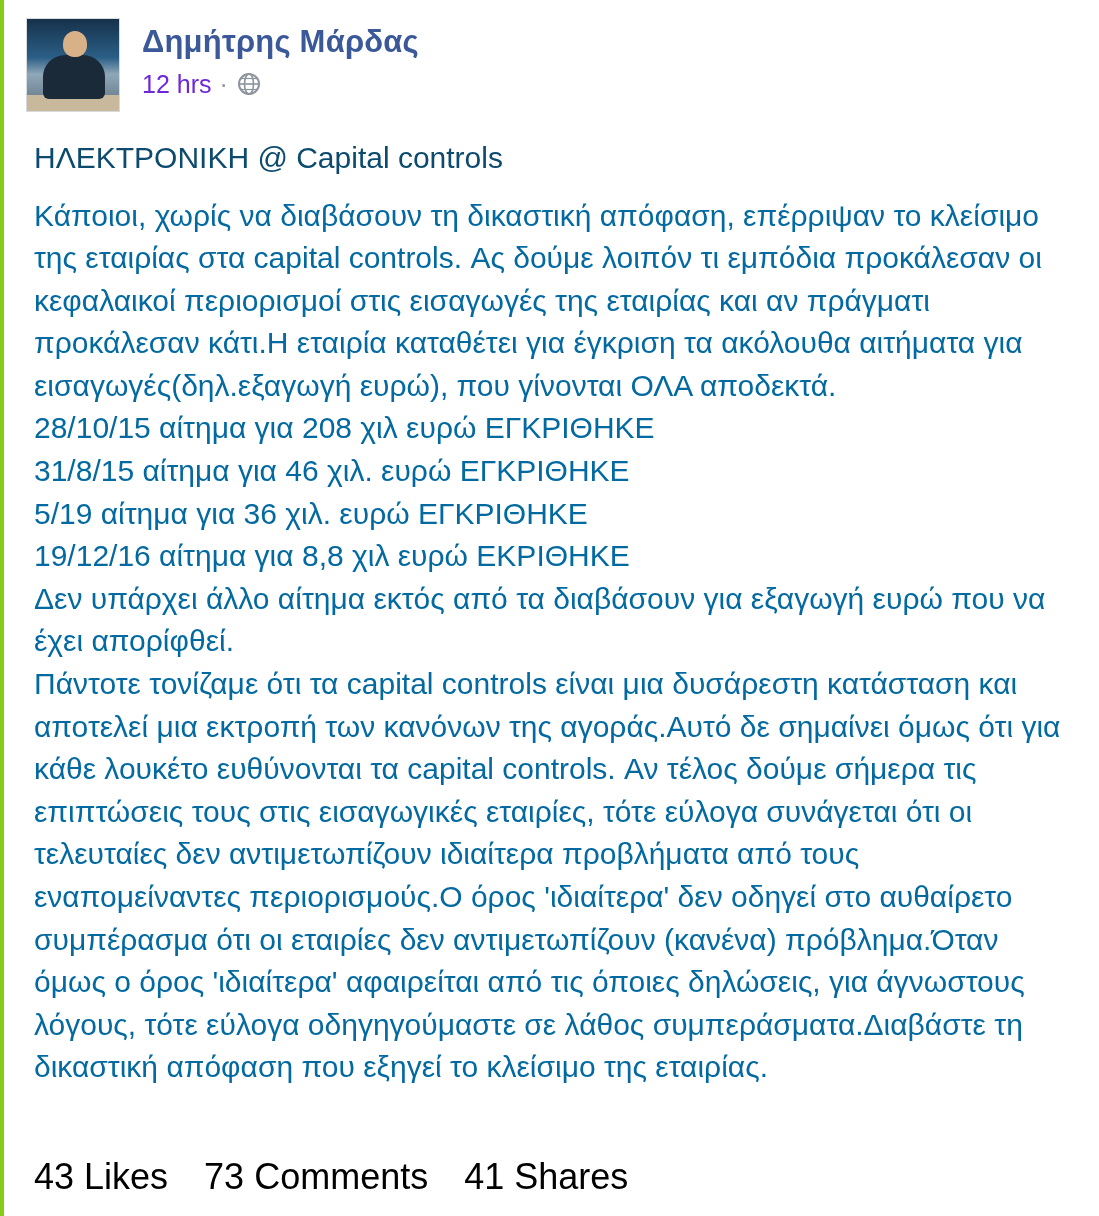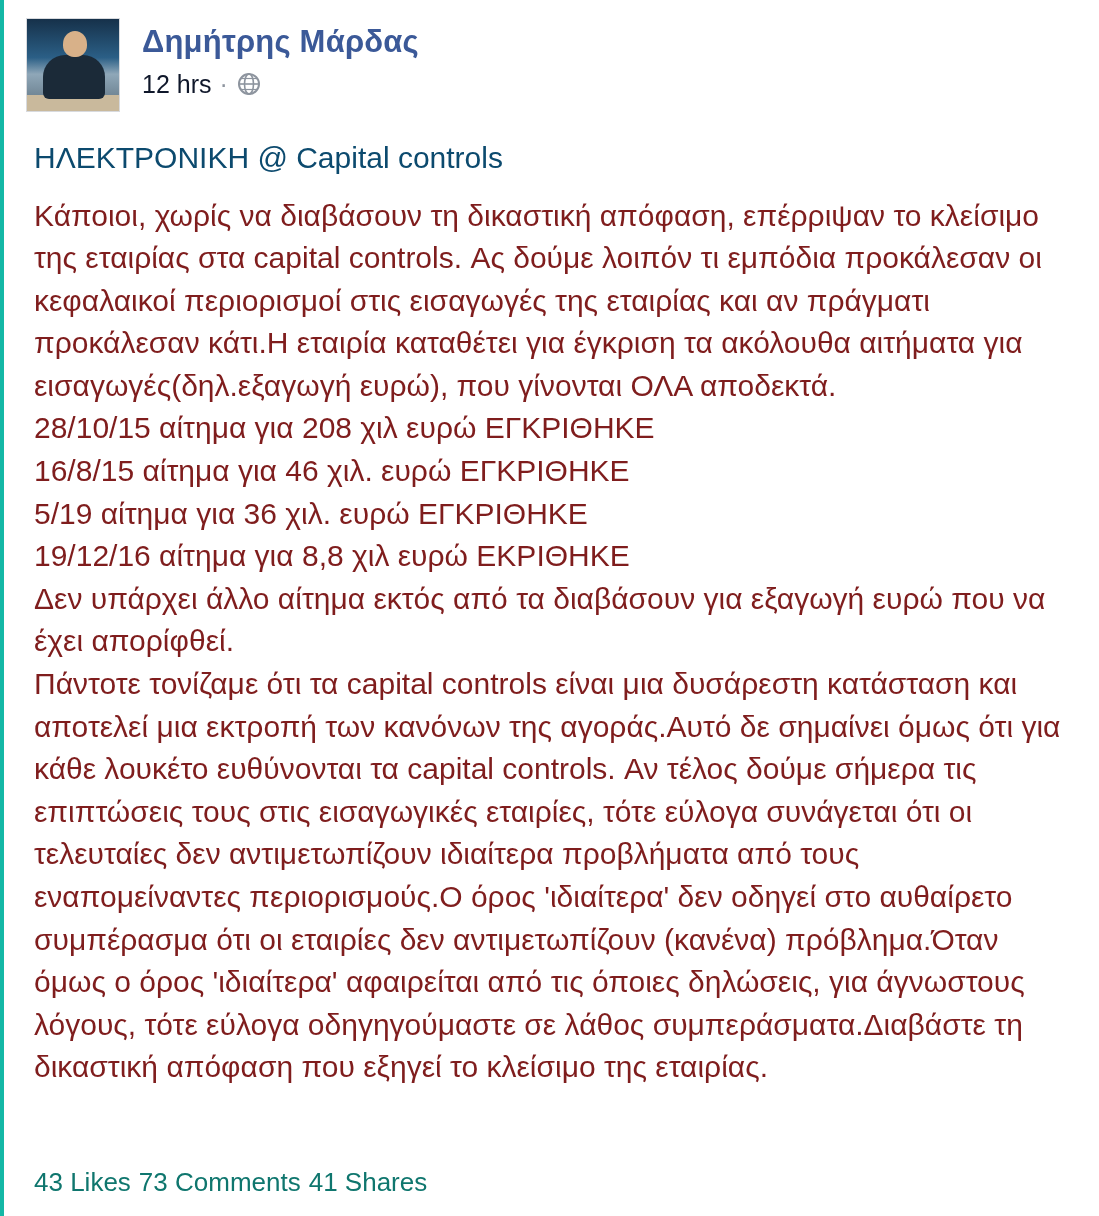--- a/index.html
+++ b/index.html
@@ -13,21 +13,21 @@
     font-family: "Liberation Sans", sans-serif;
     color: #1d2129;
     overflow: hidden;
   }
   .post {
     position: relative;
     width: 1099px;
     height: 1216px;
     box-sizing: border-box;
     background: #ffffff;
-    border-left: 4px solid #14b8a6;
+    border-left: 4px solid #84cc16;
   }
   .post-header {
     display: flex;
     align-items: flex-start;
     padding: 18px 0 0 22px;
   }
   .avatar {
     width: 92px;
     height: 92px;
     flex: 0 0 92px;
@@ -73,21 +73,21 @@
     letter-spacing: 0.2px;
     line-height: 1.15;
   }
   .meta-row {
     display: flex;
     align-items: center;
     margin-top: 10px;
   }
   .timestamp {
     font-size: 25px;
-    color: #0f172a;
+    color: #6d28d9;
   }
   .dot-sep {
     font-size: 25px;
     color: #8d949e;
     margin: 0 8px;
   }
   .globe-icon {
     display: inline-block;
     width: 26px;
     height: 26px;
@@ -99,39 +99,39 @@
     font-size: 30px;
     color: #0c4a6e;
     line-height: 1.35;
     margin-bottom: 16px;
     font-weight: normal;
   }
   .post-text p {
     margin: 0;
     font-size: 30px;
     line-height: 1.42;
-    color: #7f1d1d;
+    color: #0369a1;
     word-wrap: break-word;
   }
   .post-text p.para {
     margin-bottom: 0;
   }
   .footer {
     position: absolute;
     left: 0;
     bottom: 0;
     width: 100%;
     box-sizing: border-box;
     padding: 10px 0 18px 30px;
   }
   .footer-stats {
-    font-size: 26px;
-    color: #0f766e;
+    font-size: 36px;
+    color: #000000;
     display: flex;
-    gap: 8px;
+    gap: 36px;
   }
   .footer-stats span {
     white-space: nowrap;
   }
 </style>
 </head>
 <body>
 
 <div class="post">
 
@@ -157,21 +157,21 @@
         </span>
       </div>
     </div>
   </div>
 
   <div class="post-body">
     <div class="post-title">ΗΛΕΚΤΡΟΝΙΚΗ @ Capital controls</div>
     <div class="post-text">
       <p class="para">Κάποιοι, χωρίς να διαβάσουν τη δικαστική απόφαση, επέρριψαν το κλείσιμο της εταιρίας στα capital controls. Ας δούμε λοιπόν τι εμπόδια προκάλεσαν οι κεφαλαικοί περιορισμοί στις εισαγωγές της εταιρίας και αν πράγματι προκάλεσαν κάτι.Η εταιρία καταθέτει για έγκριση τα ακόλουθα αιτήματα για εισαγωγές(δηλ.εξαγωγή ευρώ), που γίνονται ΟΛΑ αποδεκτά.</p>
       <p class="para">28/10/15 αίτημα για 208 χιλ ευρώ ΕΓΚΡΙΘΗΚΕ</p>
-      <p class="para">16/8/15 αίτημα για 46 χιλ. ευρώ ΕΓΚΡΙΘΗΚΕ</p>
+      <p class="para">31/8/15 αίτημα για 46 χιλ. ευρώ ΕΓΚΡΙΘΗΚΕ</p>
       <p class="para">5/19 αίτημα για 36 χιλ. ευρώ ΕΓΚΡΙΘΗΚΕ</p>
       <p class="para">19/12/16 αίτημα για 8,8 χιλ ευρώ ΕΚΡΙΘΗΚΕ</p>
       <p class="para">Δεν υπάρχει άλλο αίτημα εκτός από τα διαβάσουν για εξαγωγή ευρώ που να έχει απορίφθεί.</p>
       <p class="para">Πάντοτε τονίζαμε ότι τα capital controls είναι μια δυσάρεστη κατάσταση και αποτελεί μια εκτροπή των κανόνων της αγοράς.Αυτό δε σημαίνει όμως ότι για κάθε λουκέτο ευθύνονται τα capital controls. Αν τέλος δούμε σήμερα τις επιπτώσεις τους στις εισαγωγικές εταιρίες, τότε εύλογα συνάγεται ότι οι τελευταίες δεν αντιμετωπίζουν ιδιαίτερα προβλήματα από τους εναπομείναντες περιορισμούς.Ο όρος 'ιδιαίτερα' δεν οδηγεί στο αυθαίρετο συμπέρασμα ότι οι εταιρίες δεν αντιμετωπίζουν (κανένα) πρόβλημα.Όταν όμως ο όρος 'ιδιαίτερα' αφαιρείται από τις όποιες δηλώσεις, για άγνωστους λόγους, τότε εύλογα οδηγηγούμαστε σε λάθος συμπεράσματα.Διαβάστε τη δικαστική απόφαση που εξηγεί το κλείσιμο της εταιρίας.</p>
     </div>
   </div>
 
   <div class="footer">
     <div class="footer-stats">
       <span>43 Likes</span>

